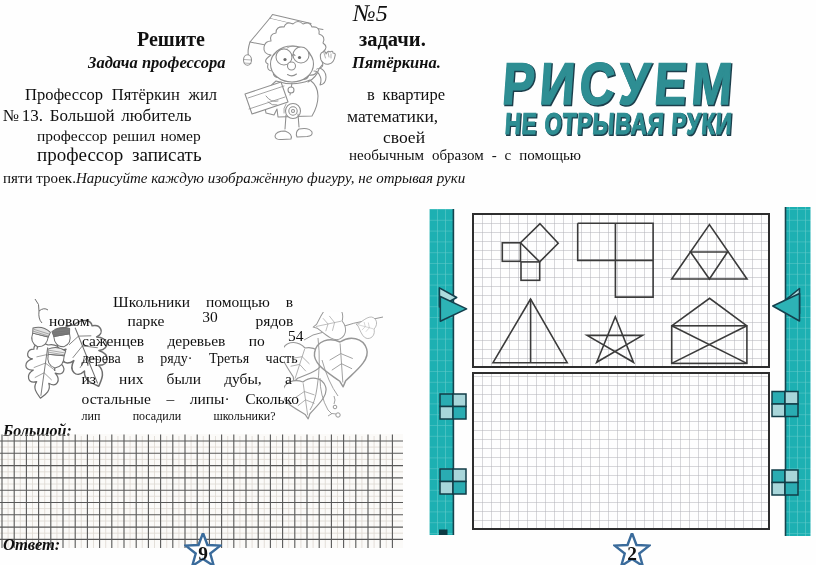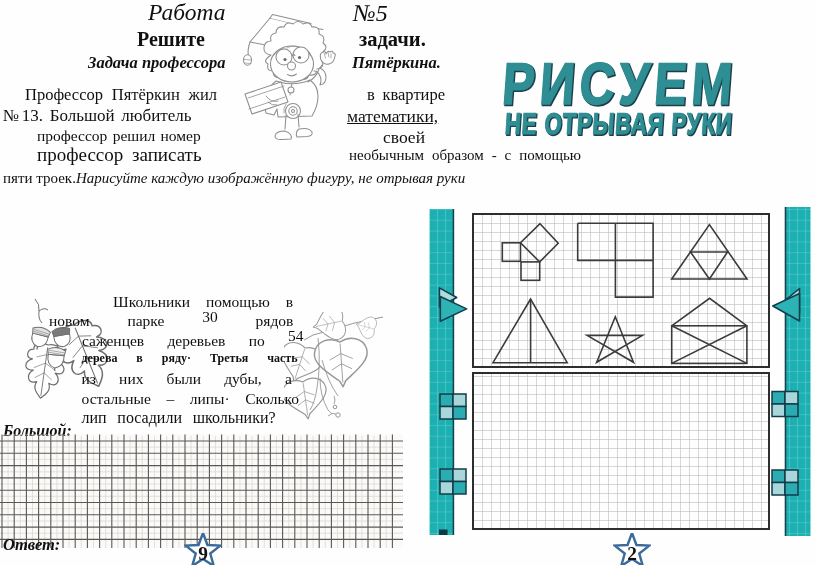--- a/index.html
+++ b/index.html
@@ -8,39 +8,38 @@
   .t{position:absolute;white-space:nowrap;z-index:2;}
   .j{position:absolute;white-space:normal;text-align:justify;text-align-last:justify;z-index:2;}
   .art{z-index:1;}
   .b{font-weight:bold;}
   .i{font-style:italic;}
 </style>
 </head>
 <body>
 <div class="page">
 
-<div class="t i" style="left:148px;top:-1.5px;font-size:23.5px;">Работа</div>
 
 <div class="t i" style="left:353px;top:-0.5px;font-size:24px;">№5</div>
 
 <div class="t b" style="left:137px;top:28px;font-size:20px;">Решите</div>
 
 <div class="t b" style="left:351px;top:27.5px;font-size:20.5px;margin-left:8px;">задачи.</div>
 
 <div class="t b i" style="left:88px;top:53px;font-size:16.5px;">Задача профессора</div>
 
 <div class="t b i" style="left:352px;top:53px;font-size:16.5px;">Пятёркина.</div>
 
 <div class="j" style="left:25px;top:85px;width:192px;font-size:16.5px;">Профессор Пятёркин жил</div>
 
 <div class="j" style="left:367px;top:85px;width:78px;font-size:16.5px;">в квартире</div>
 
 <div class="j" style="left:3px;top:105.8px;width:188.5px;font-size:17px;">№13. Большой любитель</div>
 
-<div class="t" style="left:347px;top:105.7px;font-size:17.5px;text-decoration:underline;">математики,</div>
+<div class="t" style="left:347px;top:105.7px;font-size:17.5px;">математики,</div>
 
 <div class="j" style="left:37px;top:127.2px;width:163.7px;font-size:15.5px;">профессор решил номер</div>
 
 <div class="t" style="left:383px;top:126.6px;font-size:17.5px;">своей</div>
 
 <div class="j" style="left:37px;top:143.8px;width:164.6px;font-size:19px;">профессор записать</div>
 
 <div class="j" style="left:349px;top:146.7px;width:232px;font-size:15px;">необычным образом - с помощью</div>
 
 <div class="t" style="left:3px;top:169.5px;font-size:15px;">пяти троек.<span class="i">Нарисуйте каждую изображённую фигуру, не отрывая руки</span></div>
@@ -150,27 +149,27 @@
     </g>
   </g>
 </svg>
 
 <div class="j" style="left:113px;top:293.1px;width:180px;font-size:15.5px;">Школьники помощью в</div>
 
 <div class="j" style="left:49px;top:312.4px;width:244.4px;font-size:15.5px;">новом парке <span style="display:inline-block;transform:translateY(-4px);">30</span> рядов</div>
 
 <div class="j" style="left:82px;top:331.7px;width:221.5px;font-size:15.5px;">саженцев деревьев по <span style="display:inline-block;transform:translateY(-5px);">54</span></div>
 
-<div class="j" style="left:81.5px;top:351px;width:216.1px;font-size:12px;font-weight:bold;">дерева в ряду· Третья часть</div>
+<div class="j" style="left:81.5px;top:351px;width:216.1px;font-size:14px;">дерева в ряду· Третья часть</div>
 
 <div class="j" style="left:81.5px;top:370.3px;width:210.3px;font-size:15.5px;">из них были дубы, а</div>
 
 <div class="j" style="left:81.5px;top:389.6px;width:217.6px;font-size:15.5px;">остальные – липы· Сколько</div>
 
-<div class="j" style="left:81.5px;top:408.9px;width:194.1px;font-size:16px;">лип посадили школьники?</div>
+<div class="j" style="left:81.5px;top:408.9px;width:194.1px;font-size:12px;">лип посадили школьники?</div>
 
 <svg class="t art" style="left:284px;top:312px;z-index:1;" width="102" height="118" viewBox="0 0 102 118" fill="none" stroke="#979797" stroke-width="1" stroke-linejoin="round">
   <g>
 
     <path d="M40 20 Q 70 10 99 5"></path>
     <path d="M40 20 Q 28 22 20 28"></path>
 
     <g transform="translate(58,9) rotate(78) scale(0.95)">
       <path d="M0 0 C -7 -4 -16 -2 -18 6 C -20 14 -9 21 -2 27 L 0 31 L 2 27 C 9 21 20 14 18 6 C 16 -2 7 -4 0 0 Z" fill="#ffffff"></path>
       <path d="M0 1 L0 28 M0 8 l-8 4 M0 15 l-7 4 M0 8 l8 4 M0 15 l7 4" stroke-width="0.6"></path>

